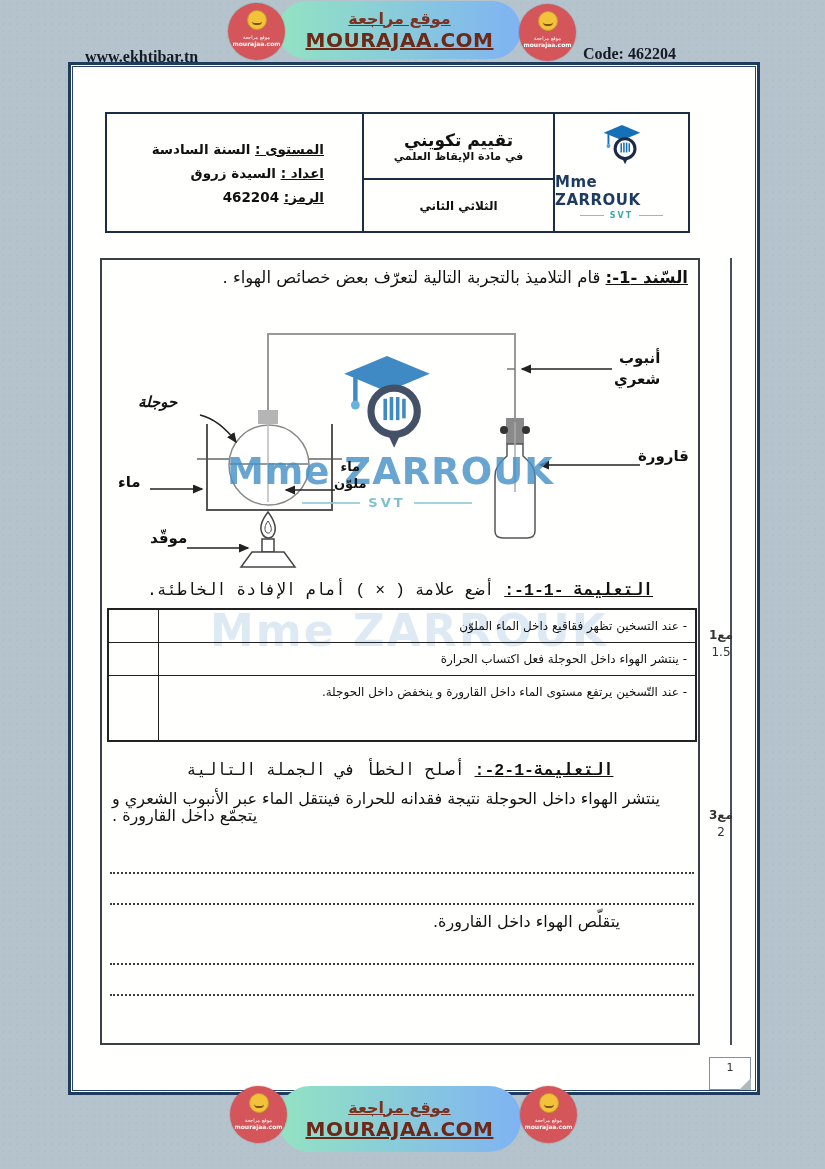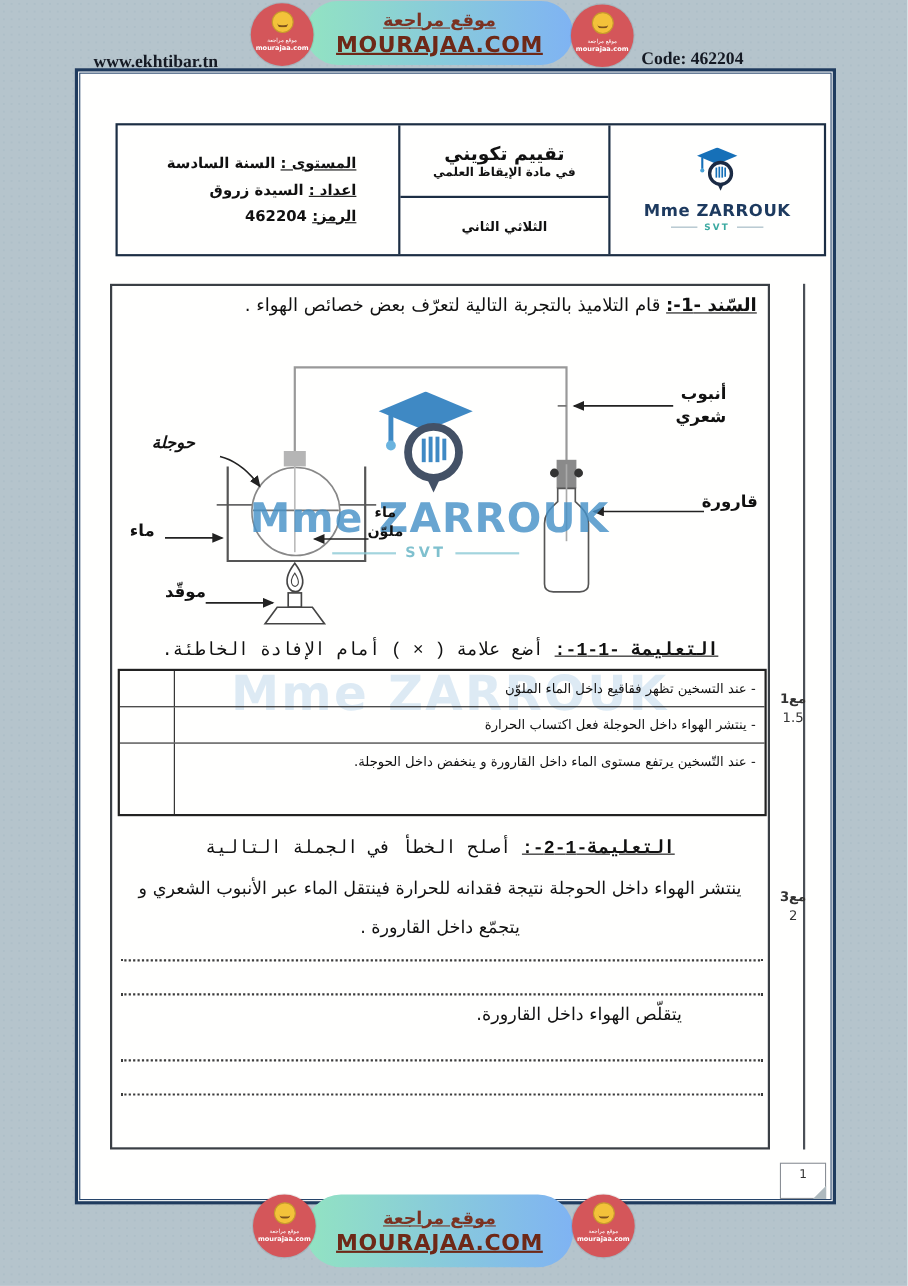--- a/index.html
+++ b/index.html
@@ -50,21 +50,21 @@
     font-family:"Liberation Serif", serif; font-weight:bold; font-size:16px; color:#151a24;
   }
   
   .paper {
     position:absolute; left:68px; top:62px; width:692px; height:1033px;
     background:#fffffe; border:3px solid #1f3b5e; z-index:1;
   }
   .paper-inner { position:absolute; inset:1px; border:1px solid #27456b; pointer-events:none; }
   
   .header-table {
-    position:absolute; left:34px; top:47px; width:646px; height:121px;
+    position:absolute; left:34px; top:47px; width:585px; height:121px;
     display:flex; border:2px solid #1c2e44;justify-content:center;
   }
   .cell-info {
     width:227px; direction:rtl; text-align:right;
     display:flex; flex-direction:column; justify-content:center;
     padding:0 10px; font-size:13.5px; font-weight:bold; line-height:24px;
   }
   .cell-info .u { text-decoration:underline; }
   .cell-title { width:193px; display:flex; flex-direction:column; border-left:2px solid #1c2e44; border-right:2px solid #1c2e44;margin-left:28px; }
   .title-top {
@@ -109,21 +109,21 @@
   .instr1 { top:320px; }
   .instr2 { top:500px; }
   .stmt-table { position:absolute; left:5px; top:348px; width:590px; border:2px solid #222; background:transparent; }
   .stmt-row { display:flex; border-bottom:1.5px solid #222; }
   .stmt-row:last-child { border-bottom:none; }
   .stmt-row:nth-child(1) { min-height:31px; }
   .stmt-row:nth-child(2) { min-height:30px; }
   .stmt-row:nth-child(3) { min-height:64px; }
   .chk { width:50px; border-right:1.5px solid #222; }
   .stmt { flex:1; direction:rtl; text-align:right; padding:3px 8px; font-size:12px; line-height:26px; }
-  .sentence { position:absolute; top:530px; left:0; width:100%; direction:rtl; text-align:center; padding:0 10px; line-height:35px; font-size:16px; }
+  .sentence { position:absolute; top:530px; left:0; width:100%; direction:rtl; text-align:left; padding:0 10px; line-height:17px; font-size:16px; }
   .answer-hint { position:absolute; top:652px; left:0; width:100%; direction:rtl; text-align:right; padding-right:78px; font-size:16px; }
   .dot-line { position:absolute; left:8px; width:584px; height:0; border-bottom:2px dotted #3c3c3c; }
   .dl1 { top:612px; } .dl2 { top:643px; } .dl3 { top:703px; } .dl4 { top:734px; }
   
   .margin-line { position:absolute; left:659px; top:193px; width:2px; height:787px; background:#4a4f57; }
   .grade { position:absolute; left:629px; width:42px; text-align:center; font-size:12px; color:#333; line-height:17px; direction:rtl; }
   .grade1 { top:562px; } .grade2 { top:742px; }
   .grade .crit { font-weight:bold; }
   
   .page-box {

